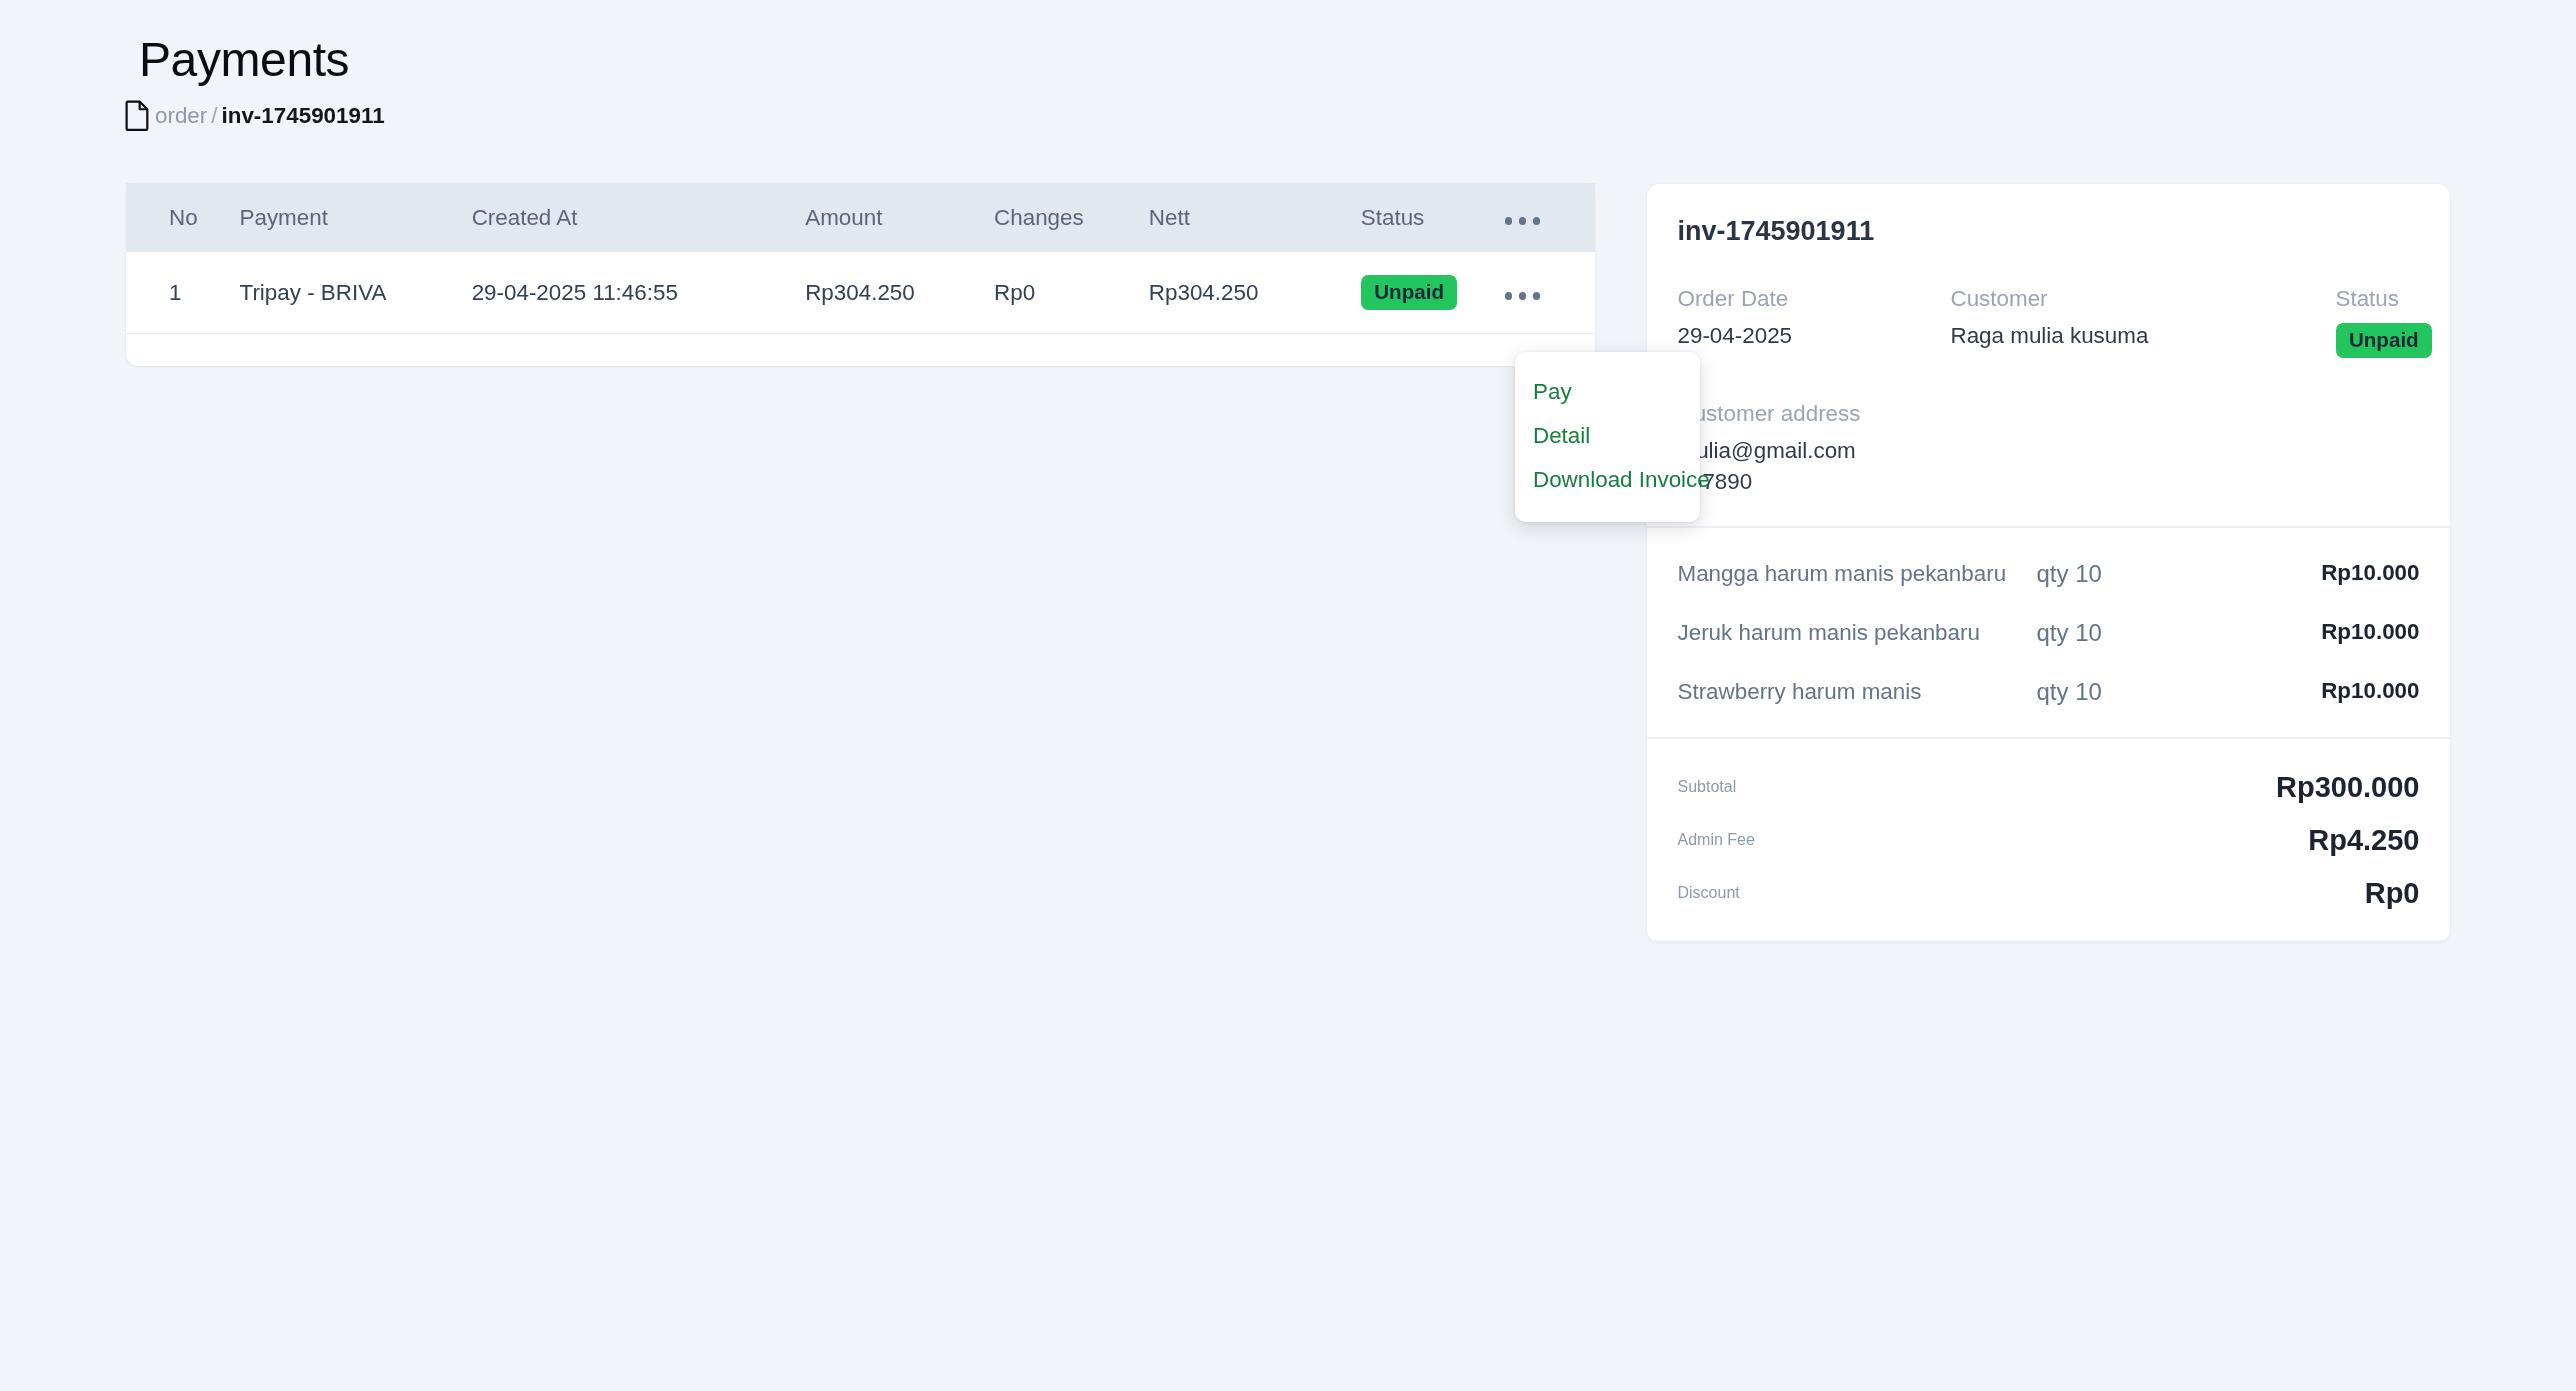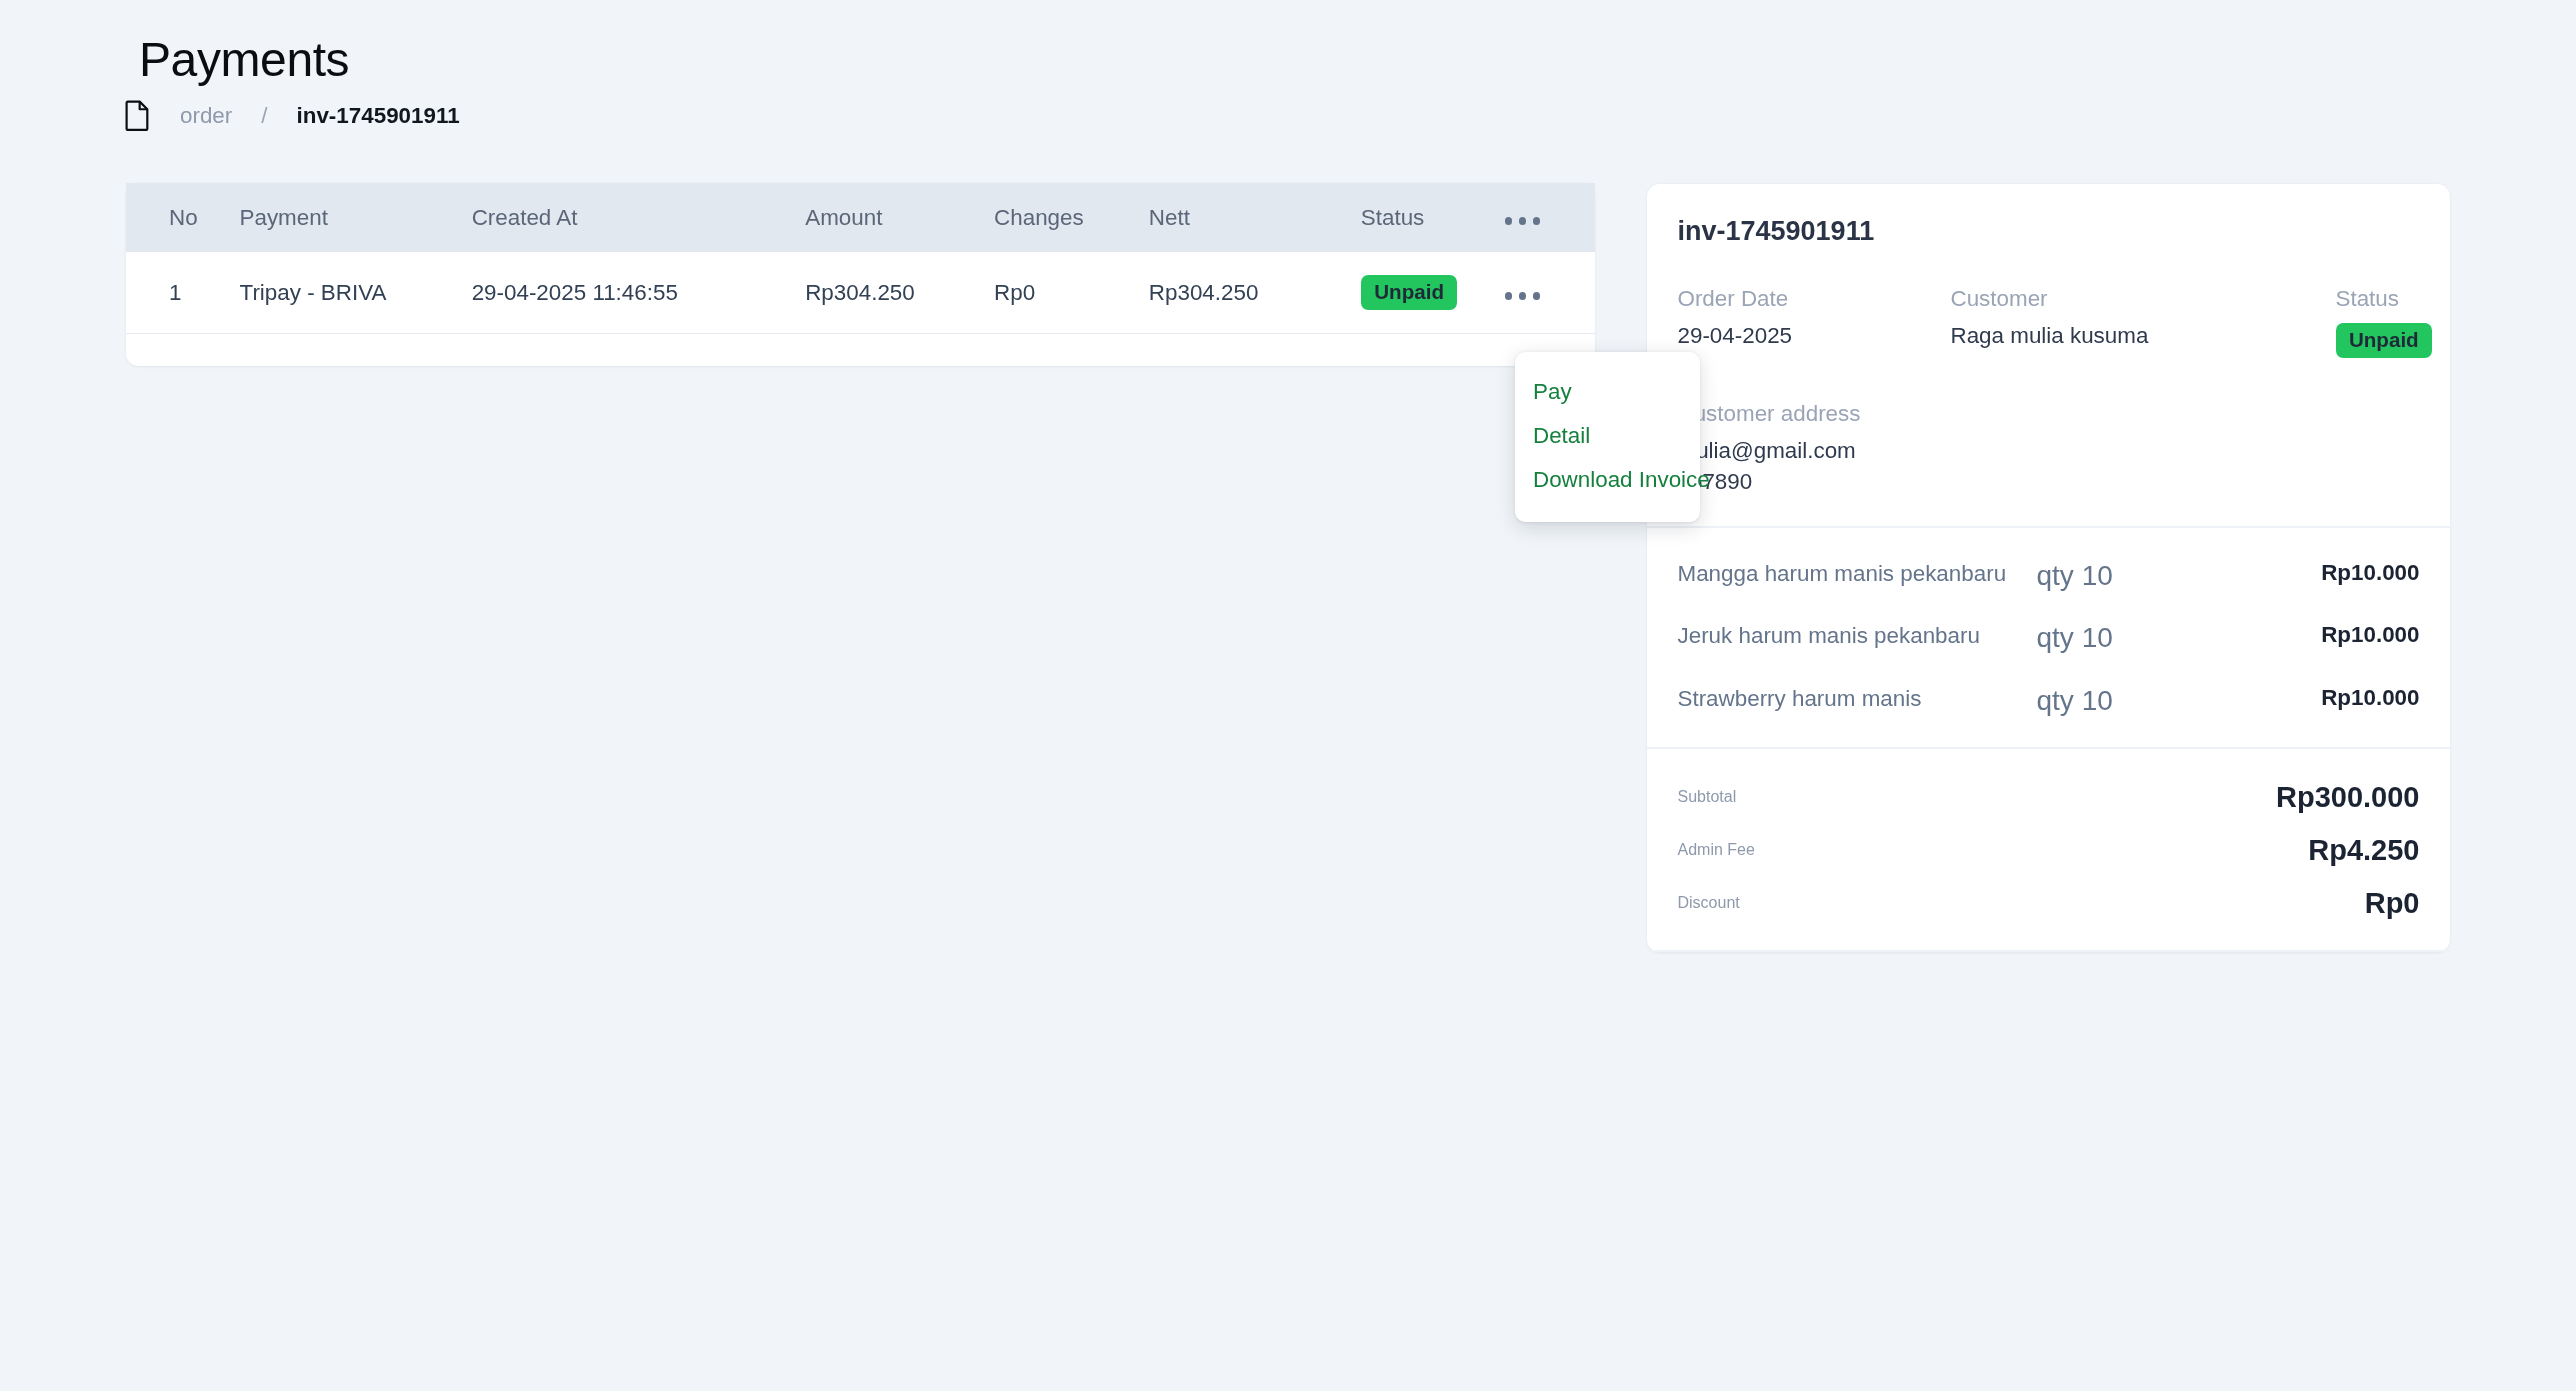--- a/index.html
+++ b/index.html
@@ -26,21 +26,21 @@
     font-size: 48px;
     line-height: 1.05;
     font-weight: 400;
     color: #0b0d12;
     letter-spacing: -0.4px;
     margin: 15px;
   }
   .breadcrumb {
     display: flex;
     align-items: center;
-    gap: 29px;
+    gap: 4px;
     margin-top: 9px;
   }
   .crumb-icon {
     width: 27px;
     height: 30.5px;
     display: inline-block;
   }
   .crumb-link {
     font-size: 22.4px;
     color: #8e99ac;
@@ -205,21 +205,21 @@
   }
   .item-row:last-child { margin-bottom: 0; }
   .item-name {
     width: 359px;
     font-size: 22.4px;
     color: #64748b;
     line-height: 1.28;
   }
   .item-qty {
     width: 143px;
-    font-size: 28px;
+    font-size: 24px;
     color: #64748b;
   }
   .item-price {
     flex: 1;
     text-align: right;
     font-size: 22.4px;
     font-weight: 700;
     color: #1c2434;
   }
 

